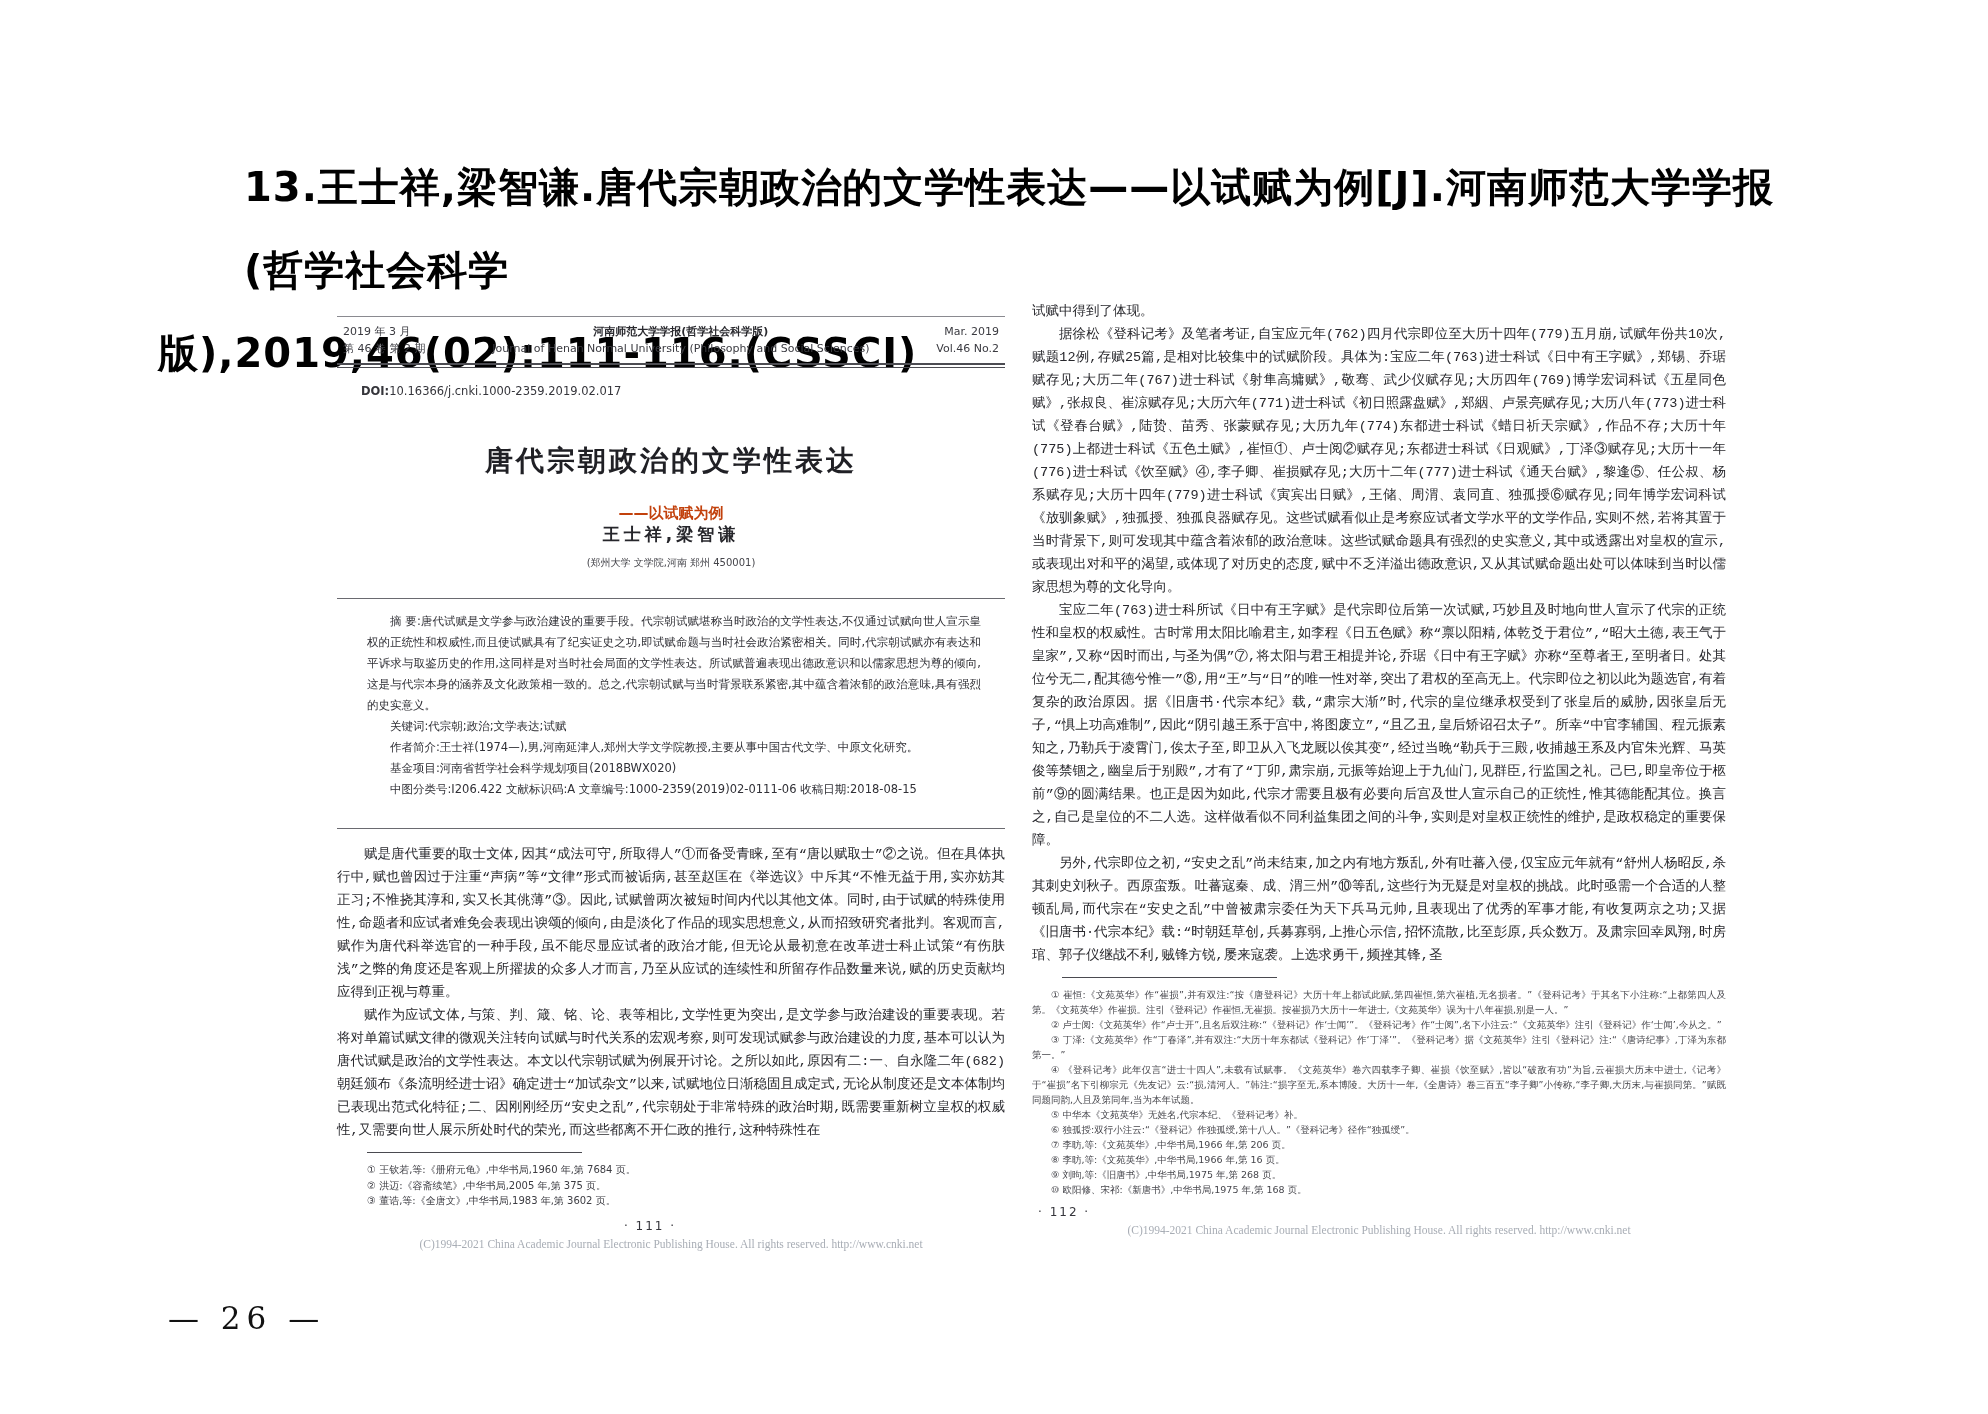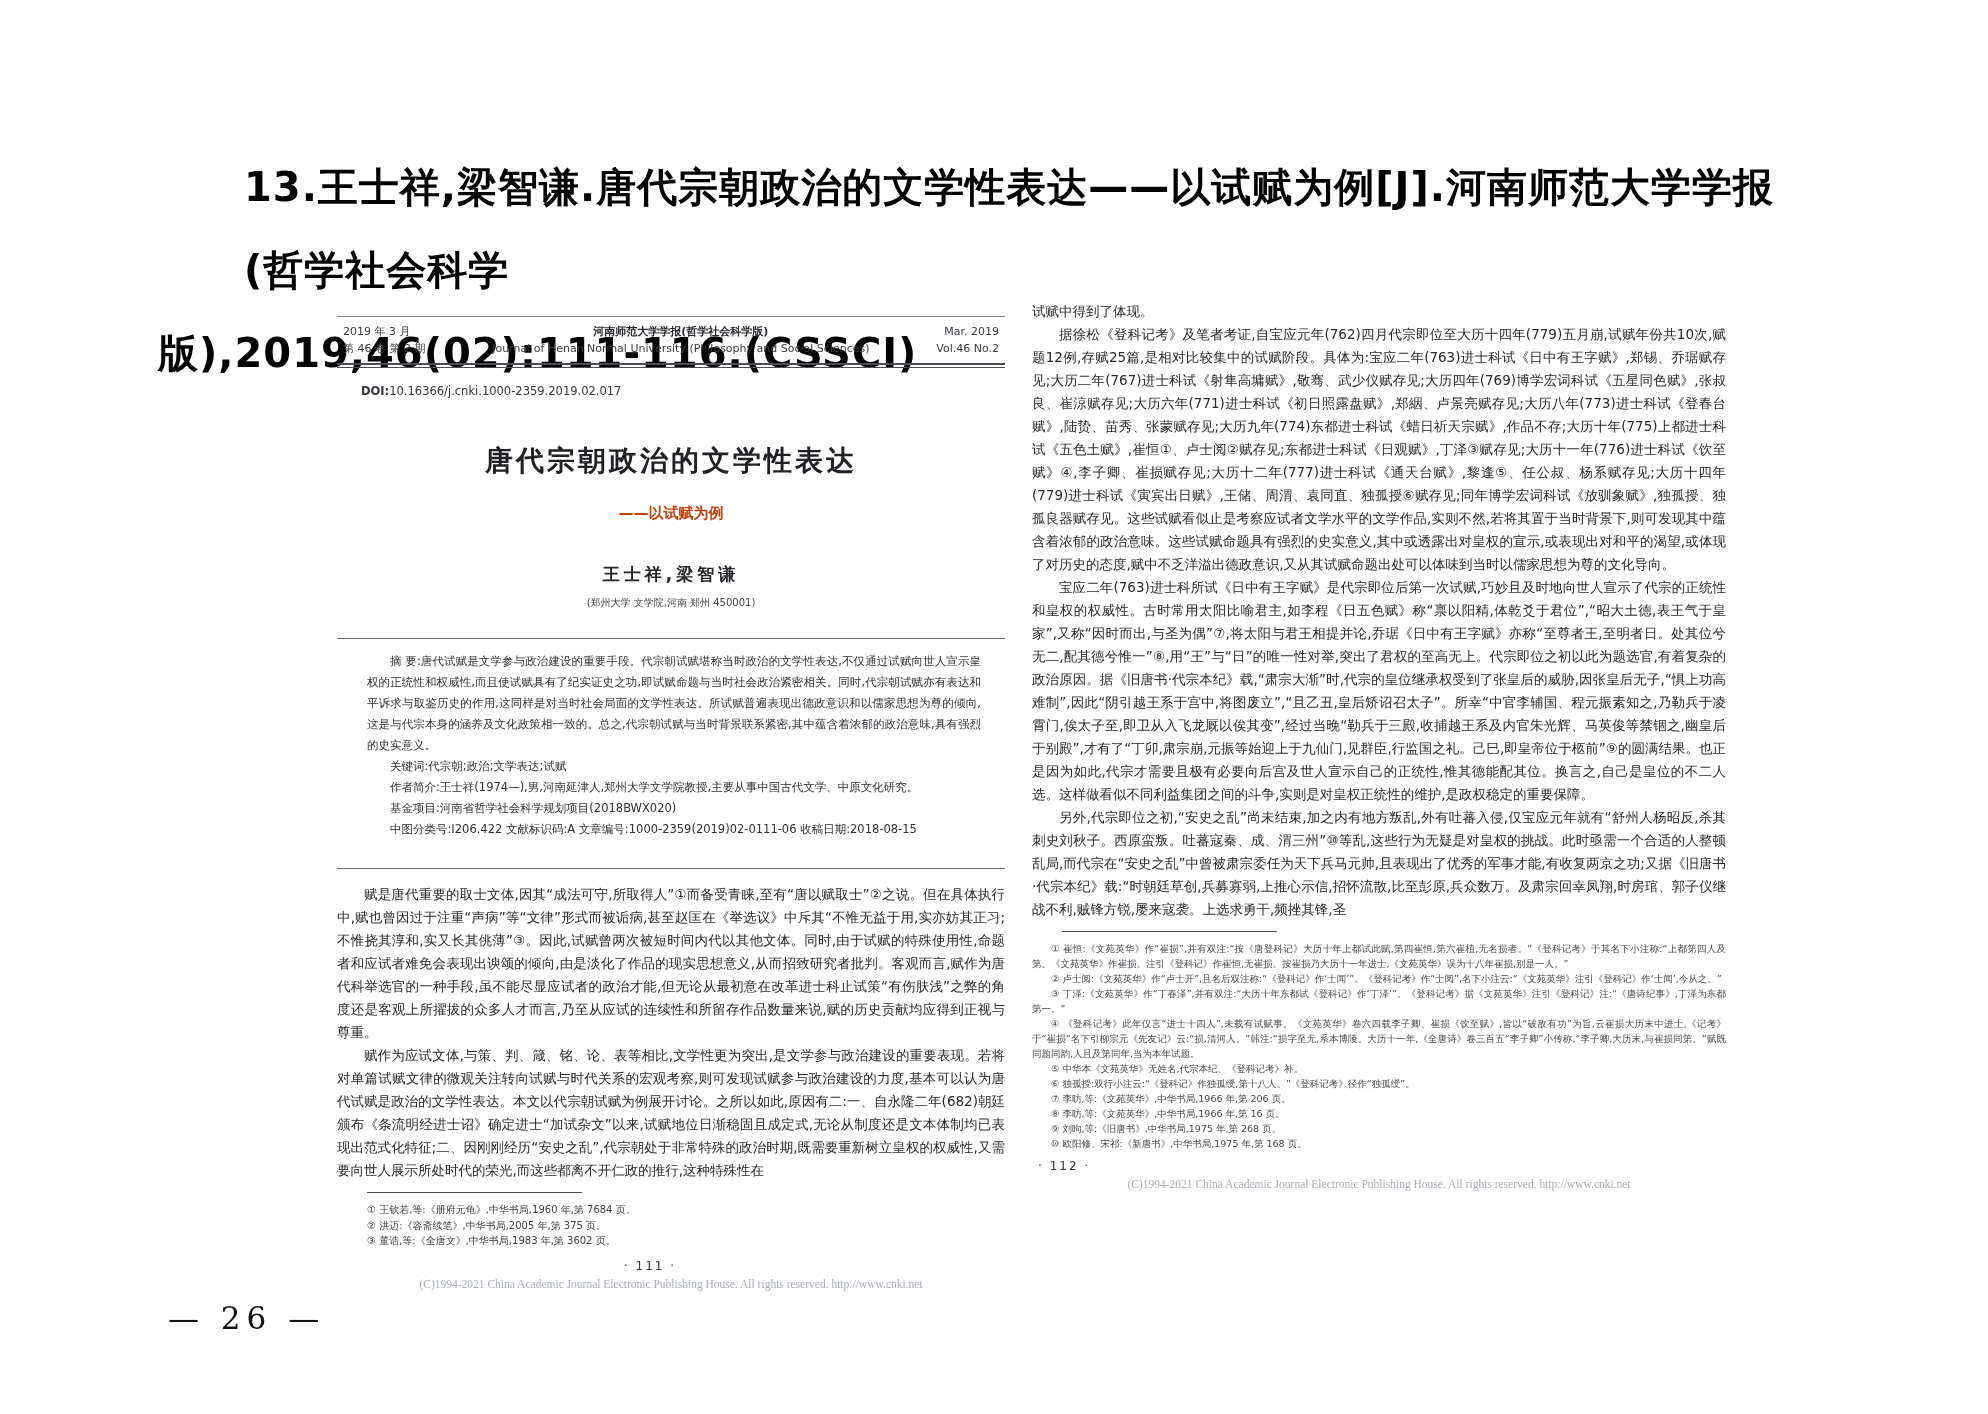--- a/index.html
+++ b/index.html
@@ -29,30 +29,30 @@
   .jheader .r{text-align:right;}
   .jheader b{color:#2a2a2f;}
   .double-rule{height:2px;border-top:2px solid #4c4c52;border-bottom:1px solid #4c4c52;}
   .doi-line{margin:16px 0 0 24px;font-size:11.5px;color:#35353b;}
   .doi-line b{font-weight:bold;}
   .article-title{
     text-align:center;margin-top:44px;font-size:28px;font-weight:bold;
     letter-spacing:3px;color:#202025;font-family:Liberation Serif, serif;
   }
   .article-subtitle{text-align:center;margin-top:24px;font-size:15px;font-weight:bold;color:#c2410c;}
-  .article-authors{text-align:center;margin-top:40px;font-size:17px;font-weight:bold;letter-spacing:4px;color:#26262b;}
+  .article-authors{text-align:center;font-size:17px;font-weight:bold;letter-spacing:4px;color:#26262b;}
   .article-affiliation{text-align:center;margin-top:10px;font-size:10px;color:#44444a;}
   .abs-rule{border-top:1px solid #6a6a70;margin-top:28px;}
   .abstract-block{
     margin:12px 24px 0 30px;font-size:11.5px;line-height:21px;
     text-align:justify;color:#303036;
   }
   .abstract-block div{text-indent:2em;margin:0;}
   .abstract-block .abs{font-weight:normal;}
-  .body-text{margin-top:14px;font-size:13.5px;line-height:23px;text-align:justify;color:#28282d;}
+  .body-text{margin-top:14px;font-size:13.5px;line-height:23px;text-align:justify;color:#28282d;font-family:Liberation Mono, monospace;}
   .body-text p{margin:0;text-indent:2em;}
   .body-text p.noindent{text-indent:0;}
   .fn-rule{width:215px;border-top:1.5px solid #4a4a50;margin:10px 0 9px 30px;}
   .footnotes-left{margin-left:30px;font-size:10px;line-height:15.5px;color:#3c3c42;}
   .footnotes-left div{margin:0;}
   .footnotes-right{font-size:9.5px;line-height:15px;color:#46464c;text-align:justify;}
   .footnotes-right div{text-indent:2em;margin:0;}
   .pageno{font-size:12px;color:#35353b;letter-spacing:2px;}
   .pageno-right{text-align:center;margin-top:10px;padding-right:42px;}
   .pageno-left{text-align:left;margin-top:8px;padding-left:6px;}

